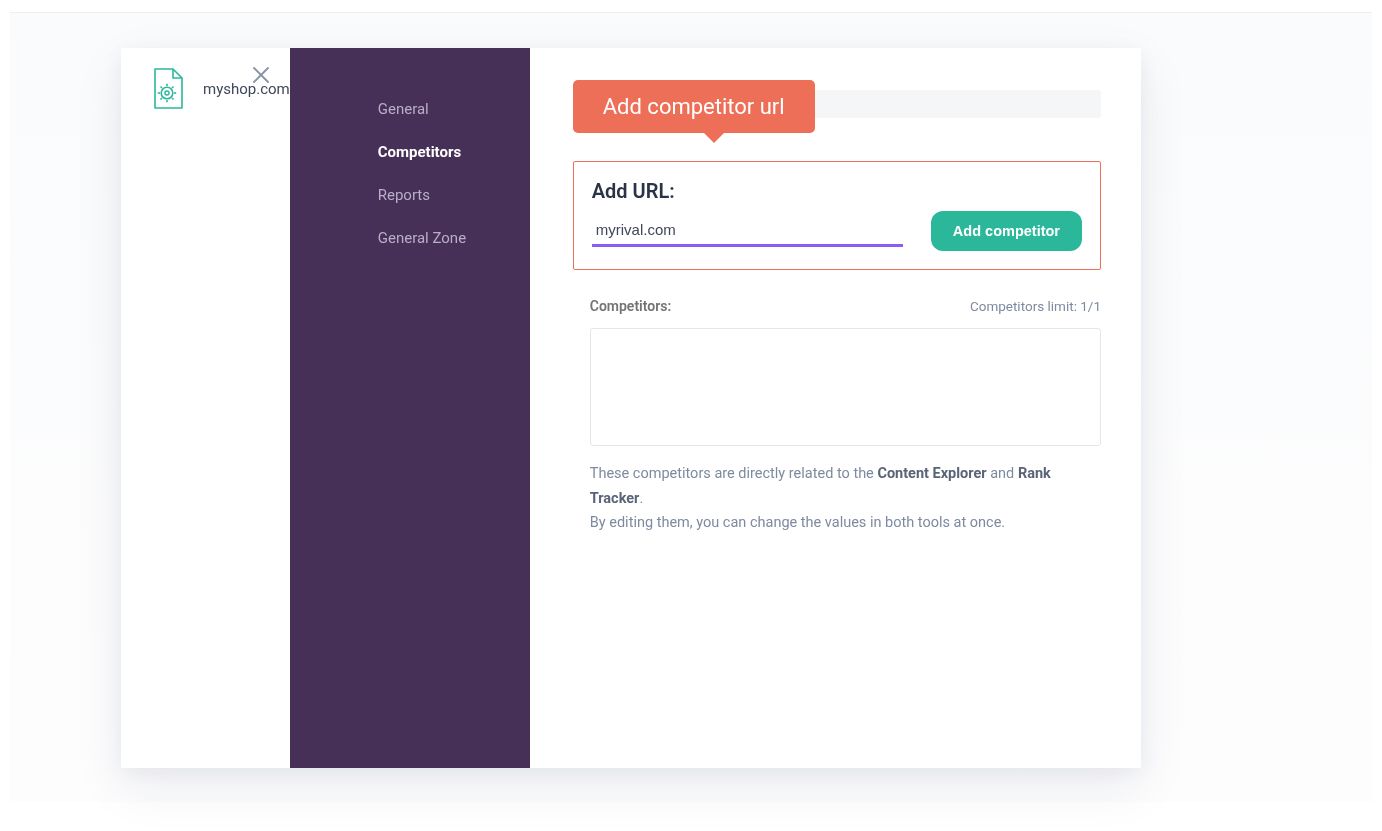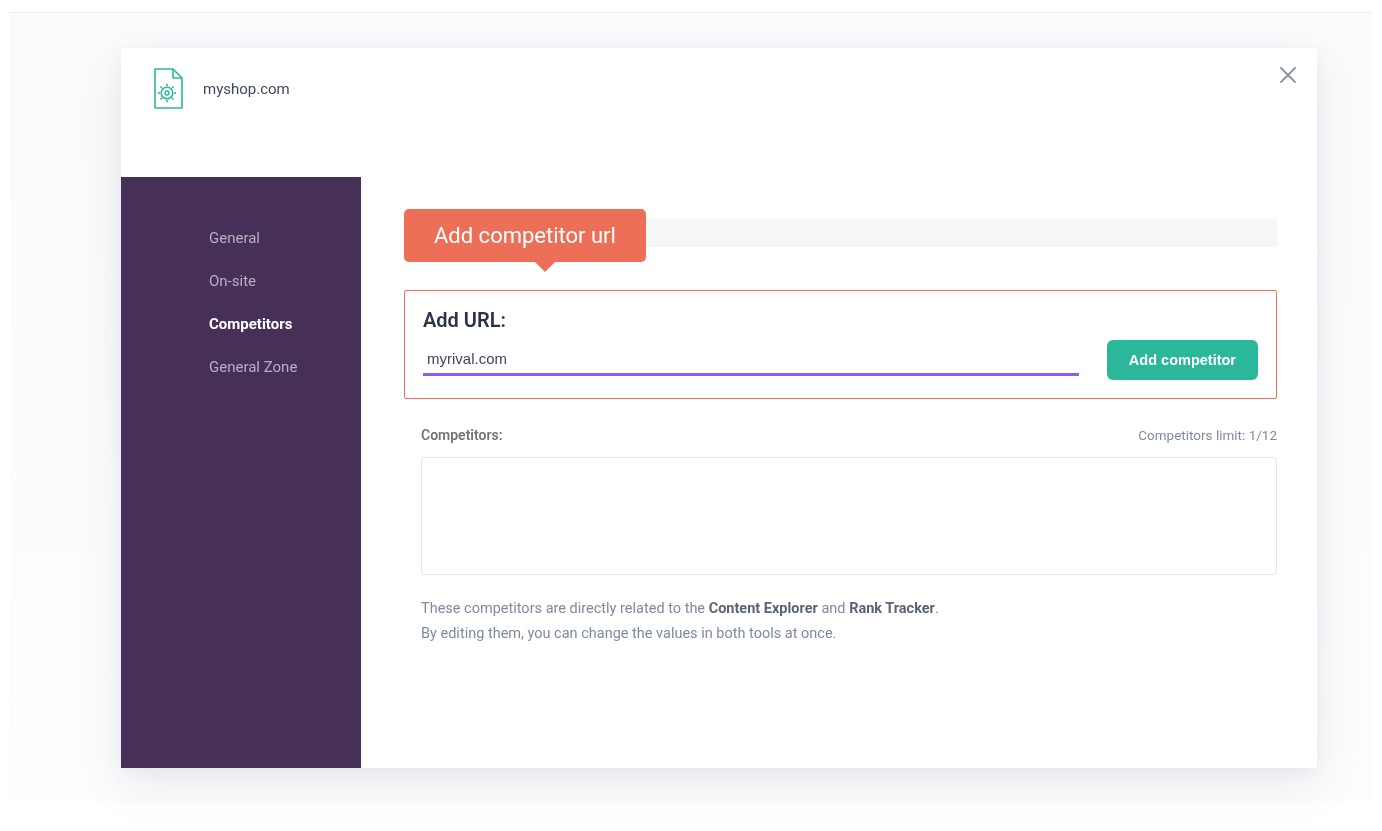--- a/index.html
+++ b/index.html
@@ -16,27 +16,26 @@
     left: 10px;
     right: 10px;
     height: 790px;
     background: linear-gradient(180deg, #fafbfc 0%, #fdfdfe 100%);
     border-top: 1px solid #eceef1;
   }
   .modal {
     position: absolute;
     left: 121px;
     top: 48px;
-    width: 1196px;
+    width: 1020px;
     height: 720px;
     background: #ffffff;
     box-shadow: 0 18px 48px rgba(30, 40, 70, 0.08), 0 4px 18px rgba(30,40,70,0.05);
     display: flex;
-    flex-direction: column;
-    gap: 48px;
+    flex-direction: row;
   }
   .modal-header {
     height: 81px;
     display: flex;
     align-items: center;
     padding-left: 30px;
     position: relative;
     background: #ffffff;
   }
   .file-icon {
@@ -150,21 +149,21 @@
     margin-right: 28px;
     background: transparent;
   }
   .add-btn {
     background: #2bb89a;
     color: #ffffff;
     border: none;
     font-size: 14.5px;
     font-weight: 600;
     padding: 12px 22px;
-    border-radius: 6px;
+    border-radius: 12px;
     cursor: pointer;
   }
   .competitors-section {
     position: absolute;
     left: 60px;
     right: 40px;
     top: 250px;
   }
   .competitors-header {
     display: flex;
@@ -181,21 +180,21 @@
     font-size: 13.5px;
     color: #7e8aa0;
   }
   .competitors-box {
     border: 1px solid #e3e6ea;
     border-radius: 3px;
     height: 118px;
     background: #ffffff;
   }
   .note {
-    margin-top: 22px;
+    margin-top: 16px;
     font-size: 14.5px;
     color: #7e8aa0;
     line-height: 1.7;
   }
   .note b { color: #5a6478; font-weight: 700; }
 </style>
 </head>
 <body>
 
 <div class="backdrop"></div>
@@ -228,25 +227,25 @@
         <line x1="16" y1="2" x2="2" y2="16" stroke="#8892a6" stroke-width="1.8" stroke-linecap="round"></line>
       </svg>
     </div>
   </div>
 
   <div class="modal-body">
     <div class="sidebar">
       <div class="sidebar-item">
         <span>General</span>
       </div>
-      <div class="sidebar-item">
-        <span>On-site</span>
-      </div>
       <div class="sidebar-item active">
         <span>Competitors</span>
+      </div>
+      <div class="sidebar-item">
+        <span>Reports</span>
       </div>
       <div class="sidebar-item">
         <span>General Zone</span>
       </div>
     </div>
 
     <div class="content">
       <div class="step-bar"></div>
 
       <div class="tooltip">
@@ -257,21 +256,21 @@
         <div class="add-url-label">Add URL:</div>
         <div class="add-url-row">
           <input type="text" class="url-input" value="myrival.com" style="">
           <button class="add-btn">Add competitor</button>
         </div>
       </div>
 
       <div class="competitors-section">
         <div class="competitors-header">
           <span class="competitors-label">Competitors:</span>
-          <span class="competitors-limit">Competitors limit: 1/12</span>
+          <span class="competitors-limit">Competitors limit: 1/1</span>
         </div>
         <div class="competitors-box"></div>
         <div class="note">
           <div>
             <span>These competitors are directly related to the </span><b>Content Explorer</b><span> and </span><b>Rank Tracker</b><span>.</span>
           </div>
           <div>By editing them, you can change the values in both tools at once.</div>
         </div>
       </div>
 

